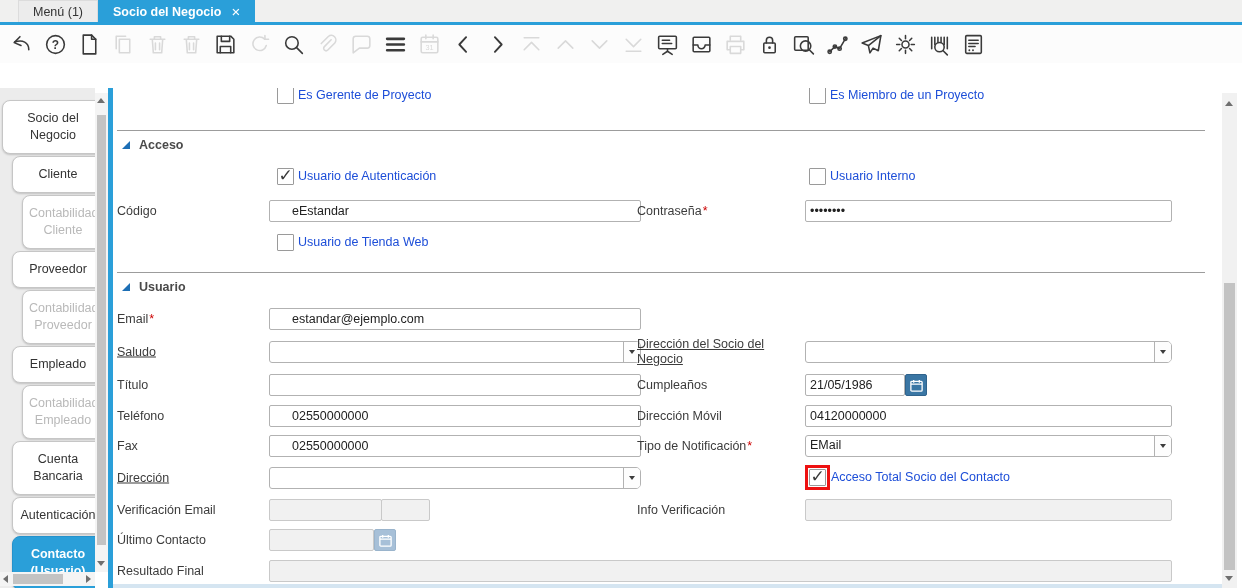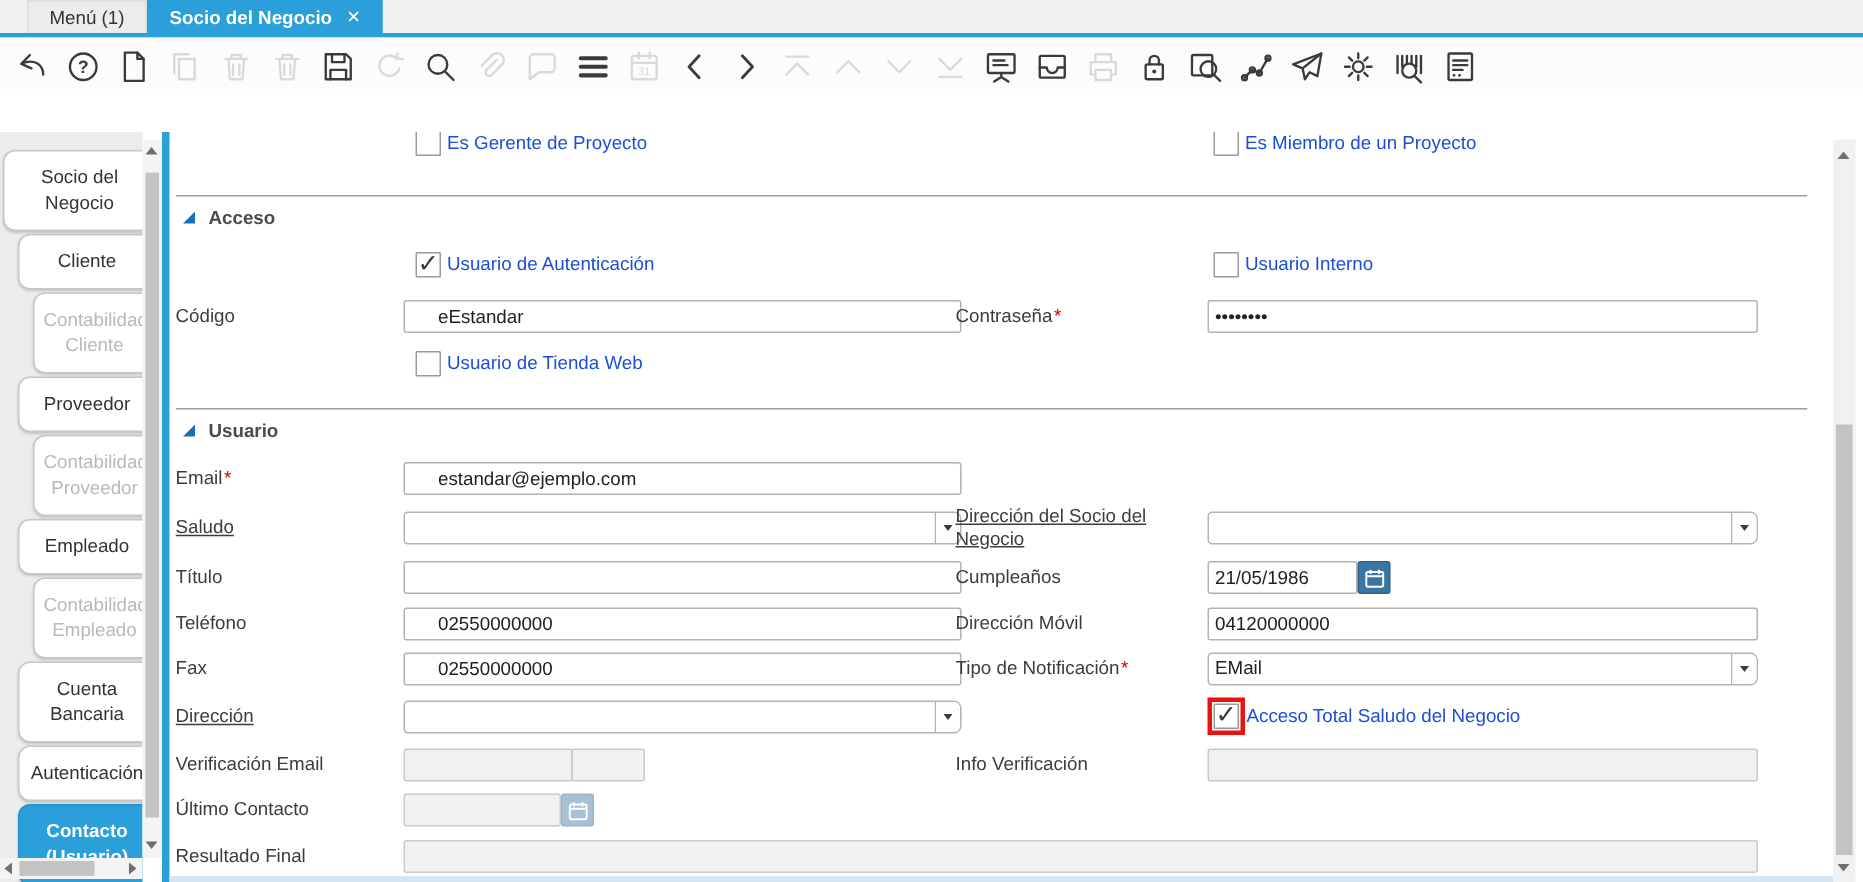--- a/index.html
+++ b/index.html
@@ -423,21 +423,21 @@
         <span class="lbl l"><span class="u">Dirección</span></span>
         <div class="combo lf">
           <span class="combo-val"></span>
           <span class="combo-btn">
               <i class="caret"></i>
             </span>
         </div>
         <span class="cb-red" style="left:688px;">
           <span class="cb checked"></span>
         </span>
-        <span class="cb-lbl" style="left:714px;">Acceso Total Saludo del Negocio</span>
+        <span class="cb-lbl" style="left:714px;">Acceso Total Socio del Contacto</span>
       </div>
 
       <div class="row" style="top:411px;">
         <span class="lbl l"><span>Verificación Email</span></span>
         <input class="inp dis" style="left: 152px; width: 113px;" disabled="">
         <input class="inp dis" style="left: 264px; width: 49px;" disabled="">
         <span class="lbl r"><span>Info Verificación</span></span>
         <input class="inp dis rf" disabled="" style="">
       </div>
 

